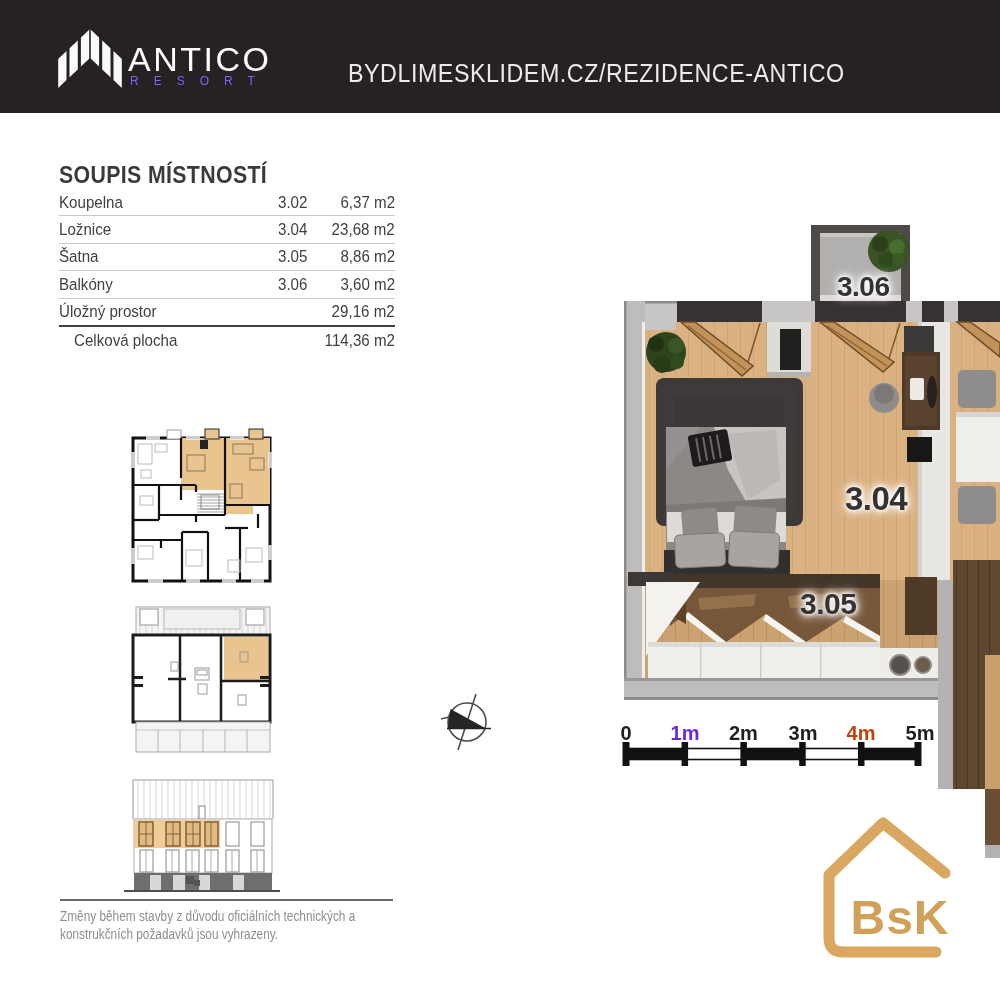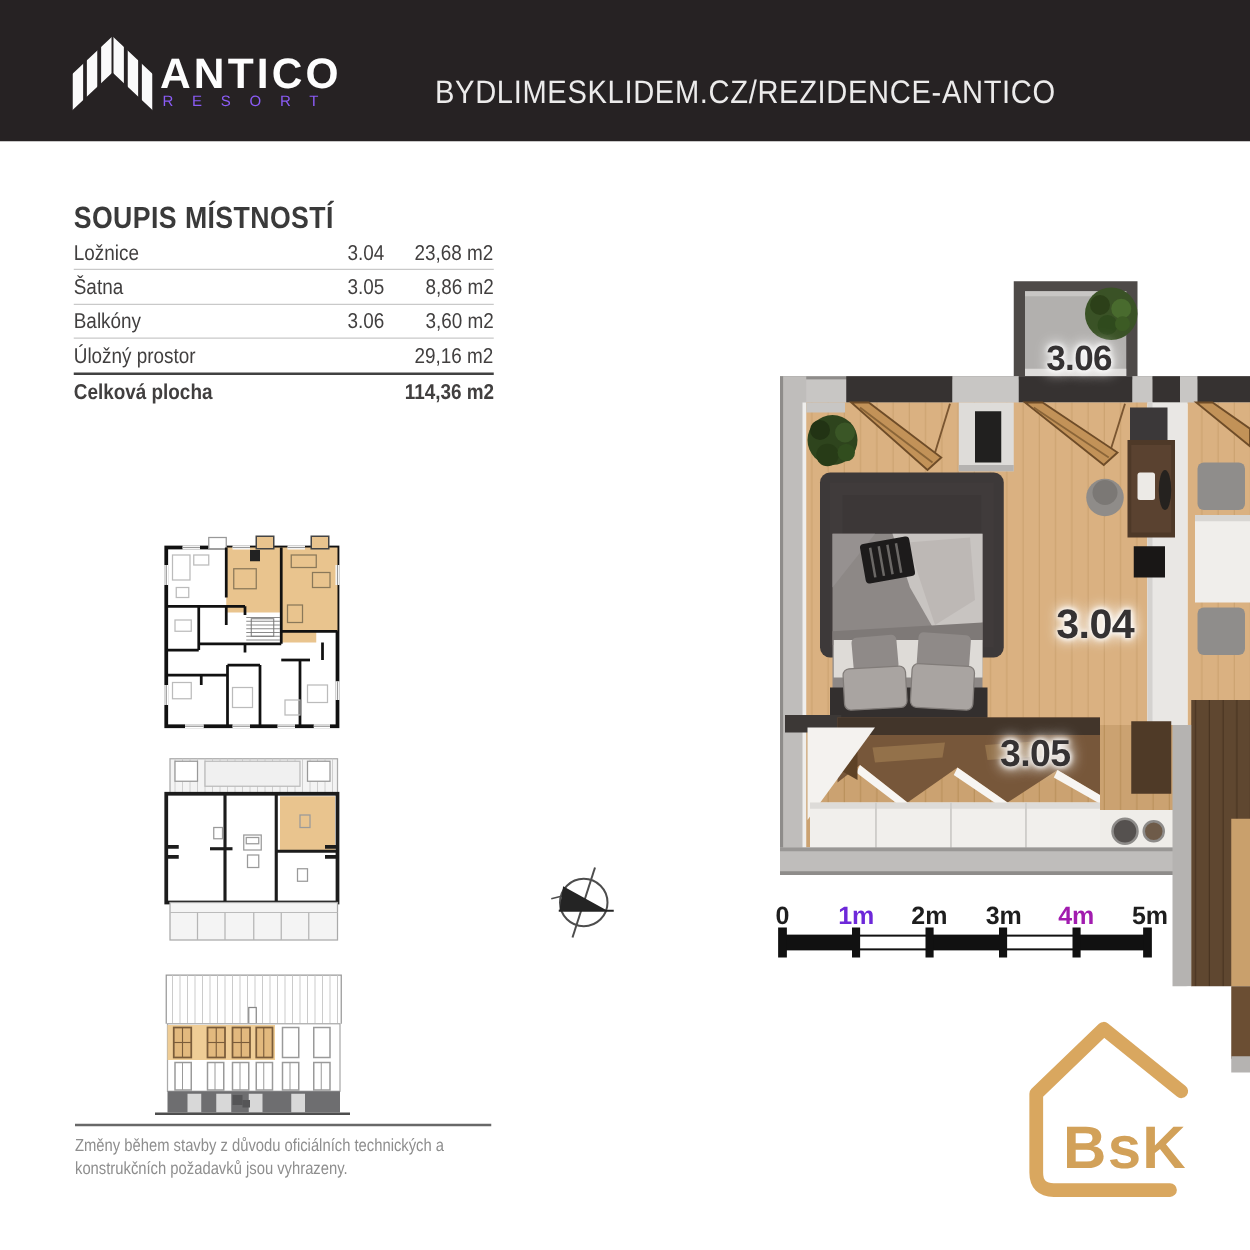--- a/index.html
+++ b/index.html
@@ -26,31 +26,36 @@
   <g clip-path="url(#chev1)">
     <rect x="1.2" y="0" width="8.3" height="60" fill="#fafafa"></rect>
     <rect x="12.5" y="0" width="8.3" height="60" fill="#fafafa"></rect>
     <rect x="23.9" y="0" width="8.3" height="60" fill="#fafafa"></rect>
     <rect x="33.8" y="0" width="8.3" height="60" fill="#fafafa"></rect>
     <rect x="45.2" y="0" width="8.3" height="60" fill="#fafafa"></rect>
     <rect x="56.5" y="0" width="8.3" height="60" fill="#fafafa"></rect>
   </g>
 </svg>
 
-<div class="abs" style="left:128px;top:40px;font-size:34px;color:#fdfdfd;letter-spacing:2.5px;font-weight:700;">ANTICO</div>
+<div class="abs" style="left:128px;top:40px;font-size:34px;color:#fdfdfd;letter-spacing:2.5px;font-weight:400;">ANTICO</div>
 
 <div class="abs" style="left:130px;top:73.5px;font-size:12px;color:#8b5cf6;letter-spacing:15px;font-weight:400;">RESORT</div>
 
 <div class="abs" style="left:348px;top:58px;font-size:26px;color:#ecebeb;letter-spacing:0.6px;transform:scaleX(0.895);transform-origin:left center;">BYDLIMESKLIDEM.CZ/REZIDENCE-ANTICO</div>
 
 <div class="abs" style="left:59px;top:161px;font-size:24.5px;font-weight:bold;color:#3a3a3a;letter-spacing:0.4px;transform:scaleX(0.87);transform-origin:left center;">SOUPIS MÍSTNOSTÍ</div>
 
 <div class="abs" style="left:59px;top:189px;width:336px;">
 
 
+  <div class="row">
+        <div class="c1">Koupelna</div>
+        <div class="c2">3.02</div>
+        <div class="c3">6,37 m2</div>
+      </div>
 
 
   <div class="row">
         <div class="c1">Ložnice</div>
         <div class="c2">3.04</div>
         <div class="c3">23,68 m2</div>
       </div>
 
   <div class="row">
         <div class="c1">Šatna</div>
@@ -63,21 +68,21 @@
         <div class="c2">3.06</div>
         <div class="c3">3,60 m2</div>
       </div>
 
   <div class="row" style="border-bottom:2px solid #414141;">
         <div class="c1">Úložný prostor</div>
         <div class="c2"></div>
         <div class="c3">29,16 m2</div>
       </div>
 
-  <div class="row" style="border-bottom:none;font-weight:bold;height:28px;">
+  <div class="row" style="border-bottom:none;font-weight:normal;height:28px;margin-left:15px;">
         <div class="c1">Celková plocha</div>
         <div class="c2"></div>
         <div class="c3">114,36 m2</div>
       </div>
 </div>
 
 <svg id="schems" class="abs" style="left:0;top:0;" width="1000" height="1000" viewBox="0 0 1000 1000">
 
 <g>
 
@@ -543,21 +548,21 @@
 <div class="abs glow" style="left:845px;top:480px;font-size:33px;letter-spacing:-0.5px;">3.04</div>
 
 <div class="abs glow" style="left:800px;top:587px;font-size:30px;letter-spacing:-0.5px;">3.05</div>
 
 <div class="abs glow" style="left:837px;top:271px;font-size:28px;letter-spacing:-0.5px;">3.06</div>
 
 <div class="abs" style="left:619px;top:722px;font-size:20px;color:#1e1e1e;font-weight:600;width:14px;text-align:center;">0</div>
 <div class="abs" style="left:670px;top:722px;font-size:20px;color:#6d28d9;font-weight:600;width:30px;text-align:center;">1m</div>
 <div class="abs" style="left:729px;top:722px;font-size:20px;color:#1e1e1e;font-weight:700;width:30px;text-align:left;">2m</div>
 <div class="abs" style="left:788px;top:722px;font-size:20px;color:#1e1e1e;font-weight:600;width:30px;text-align:center;">3m</div>
-<div class="abs" style="left:846px;top:722px;font-size:20px;color:#a21caf;font-weight:600;width:30px;text-align:center;">4m</div>
+<div class="abs" style="left:846px;top:722px;font-size:20px;color:#c2410c;font-weight:600;width:30px;text-align:center;">4m</div>
 <div class="abs" style="left:905px;top:722px;font-size:20px;color:#1e1e1e;font-weight:600;width:30px;text-align:center;">5m</div>
 
 <svg class="abs" style="left:0;top:0;" width="1000" height="1000" viewBox="0 0 1000 1000">
   <g>
     <rect x="626" y="748.5" width="294" height="11" fill="#ffffff" stroke="#111" stroke-width="1.6"></rect>
     <rect x="626" y="748.5" width="58.8" height="11" fill="#111"></rect>
     <rect x="743.6" y="748.5" width="58.8" height="11" fill="#111"></rect>
     <rect x="861.2" y="748.5" width="58.8" height="11" fill="#111"></rect>
     <rect x="622.5" y="742" width="7" height="24" fill="#111"></rect>
     <rect x="681.6" y="742" width="6.5" height="24" fill="#111"></rect>

